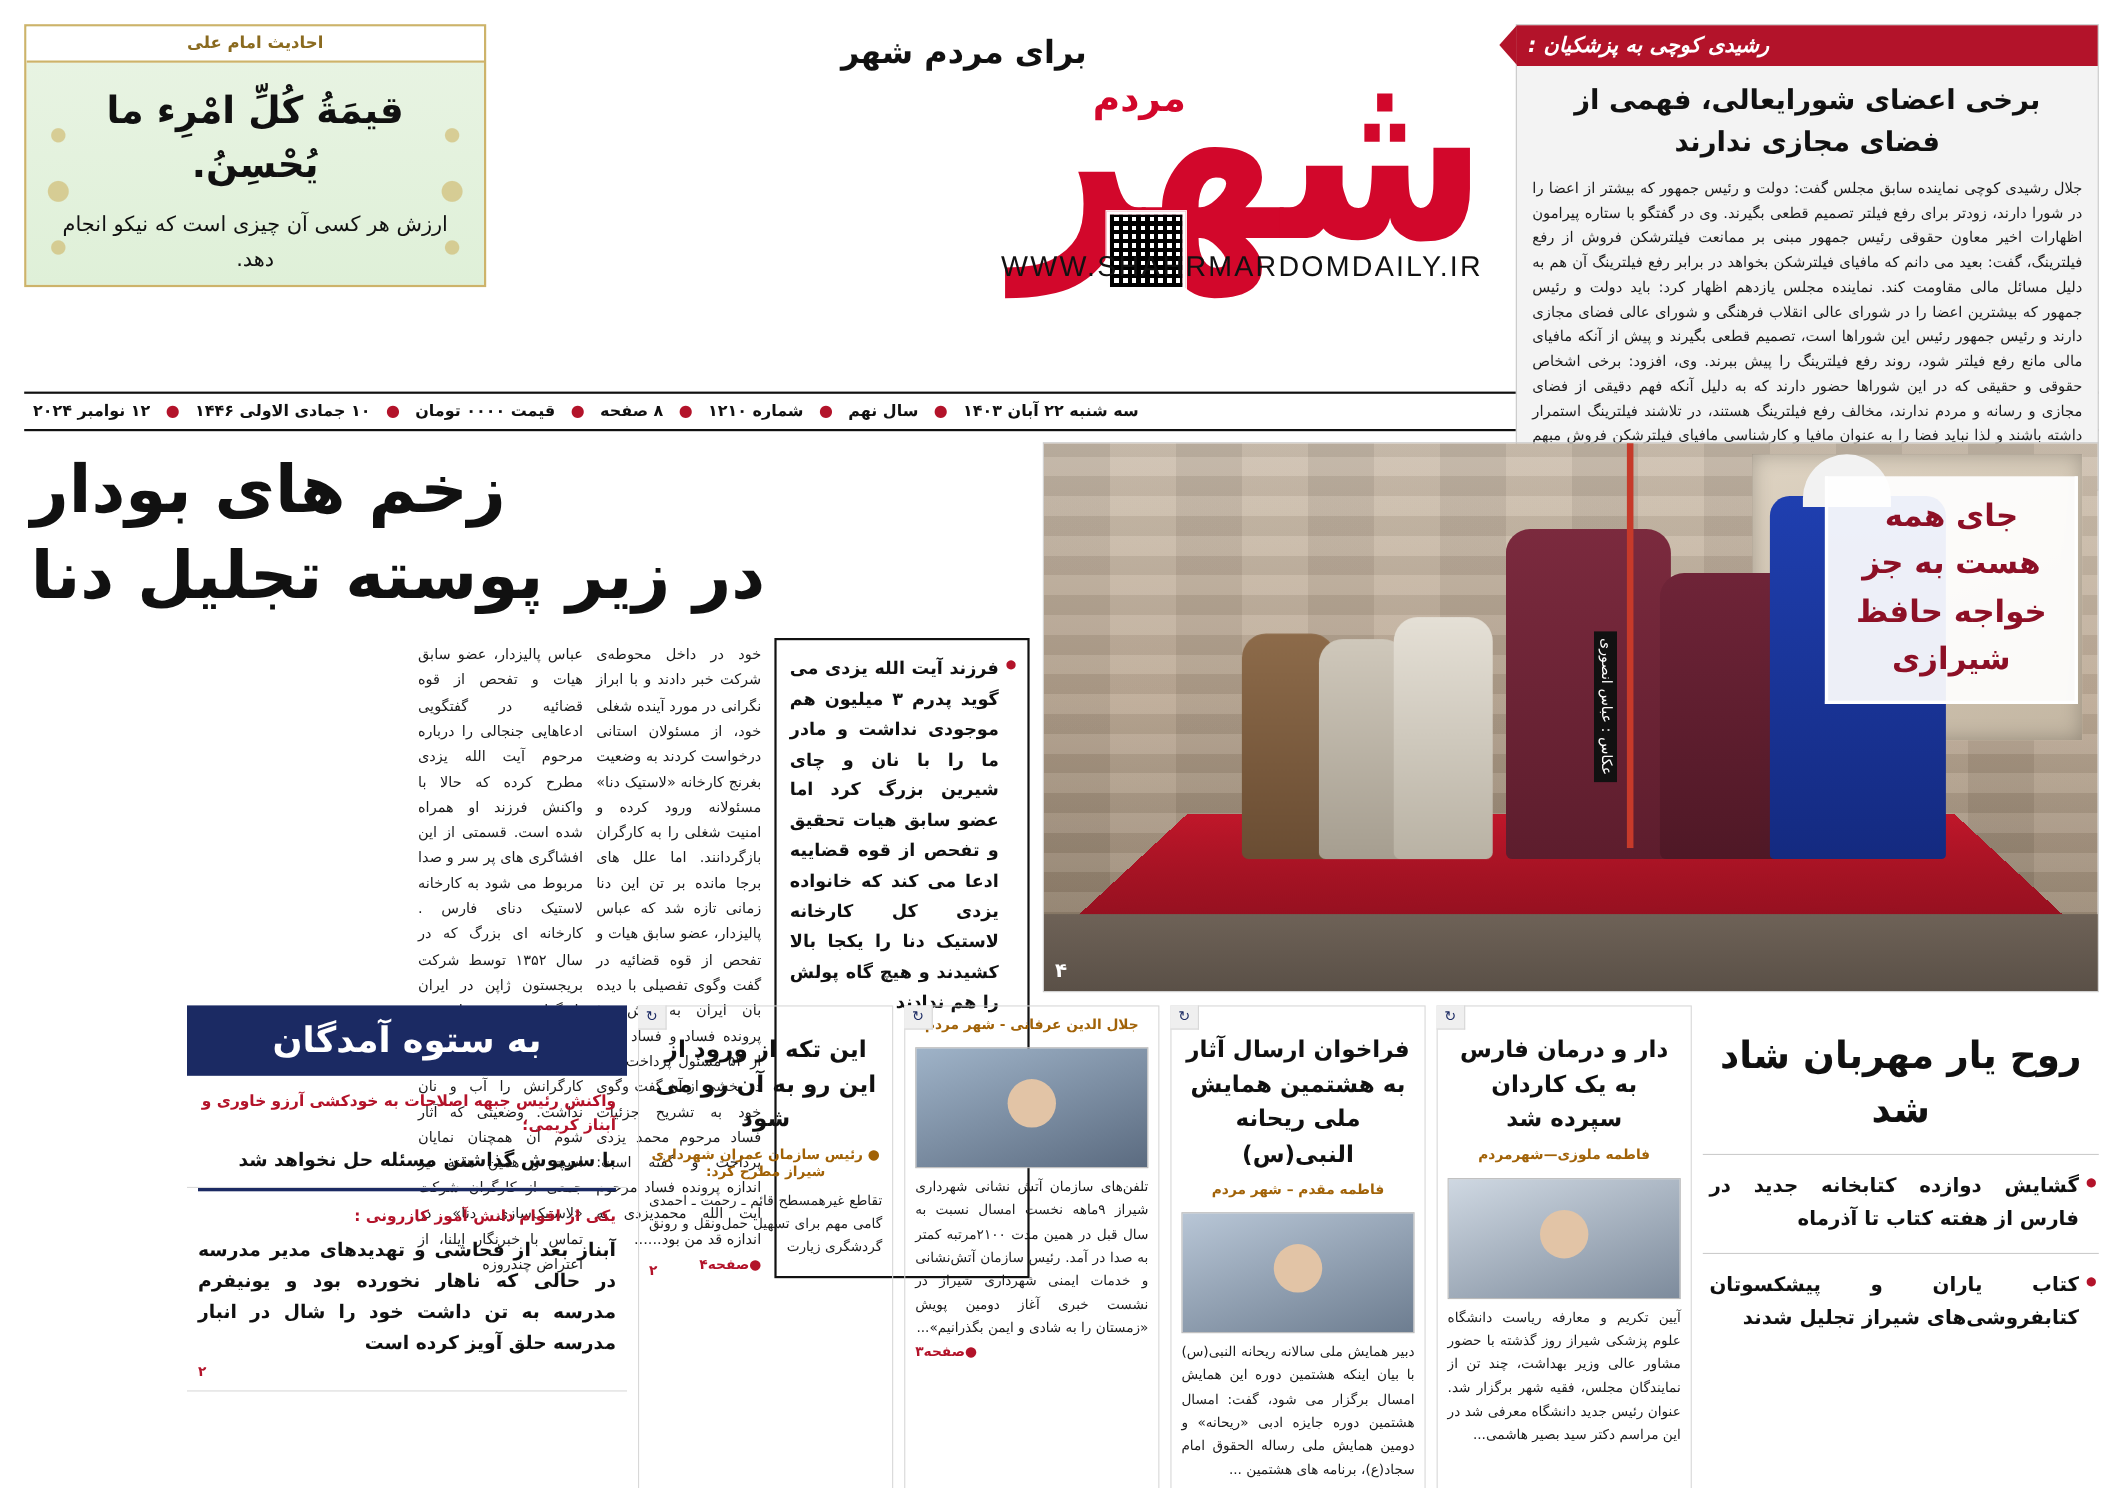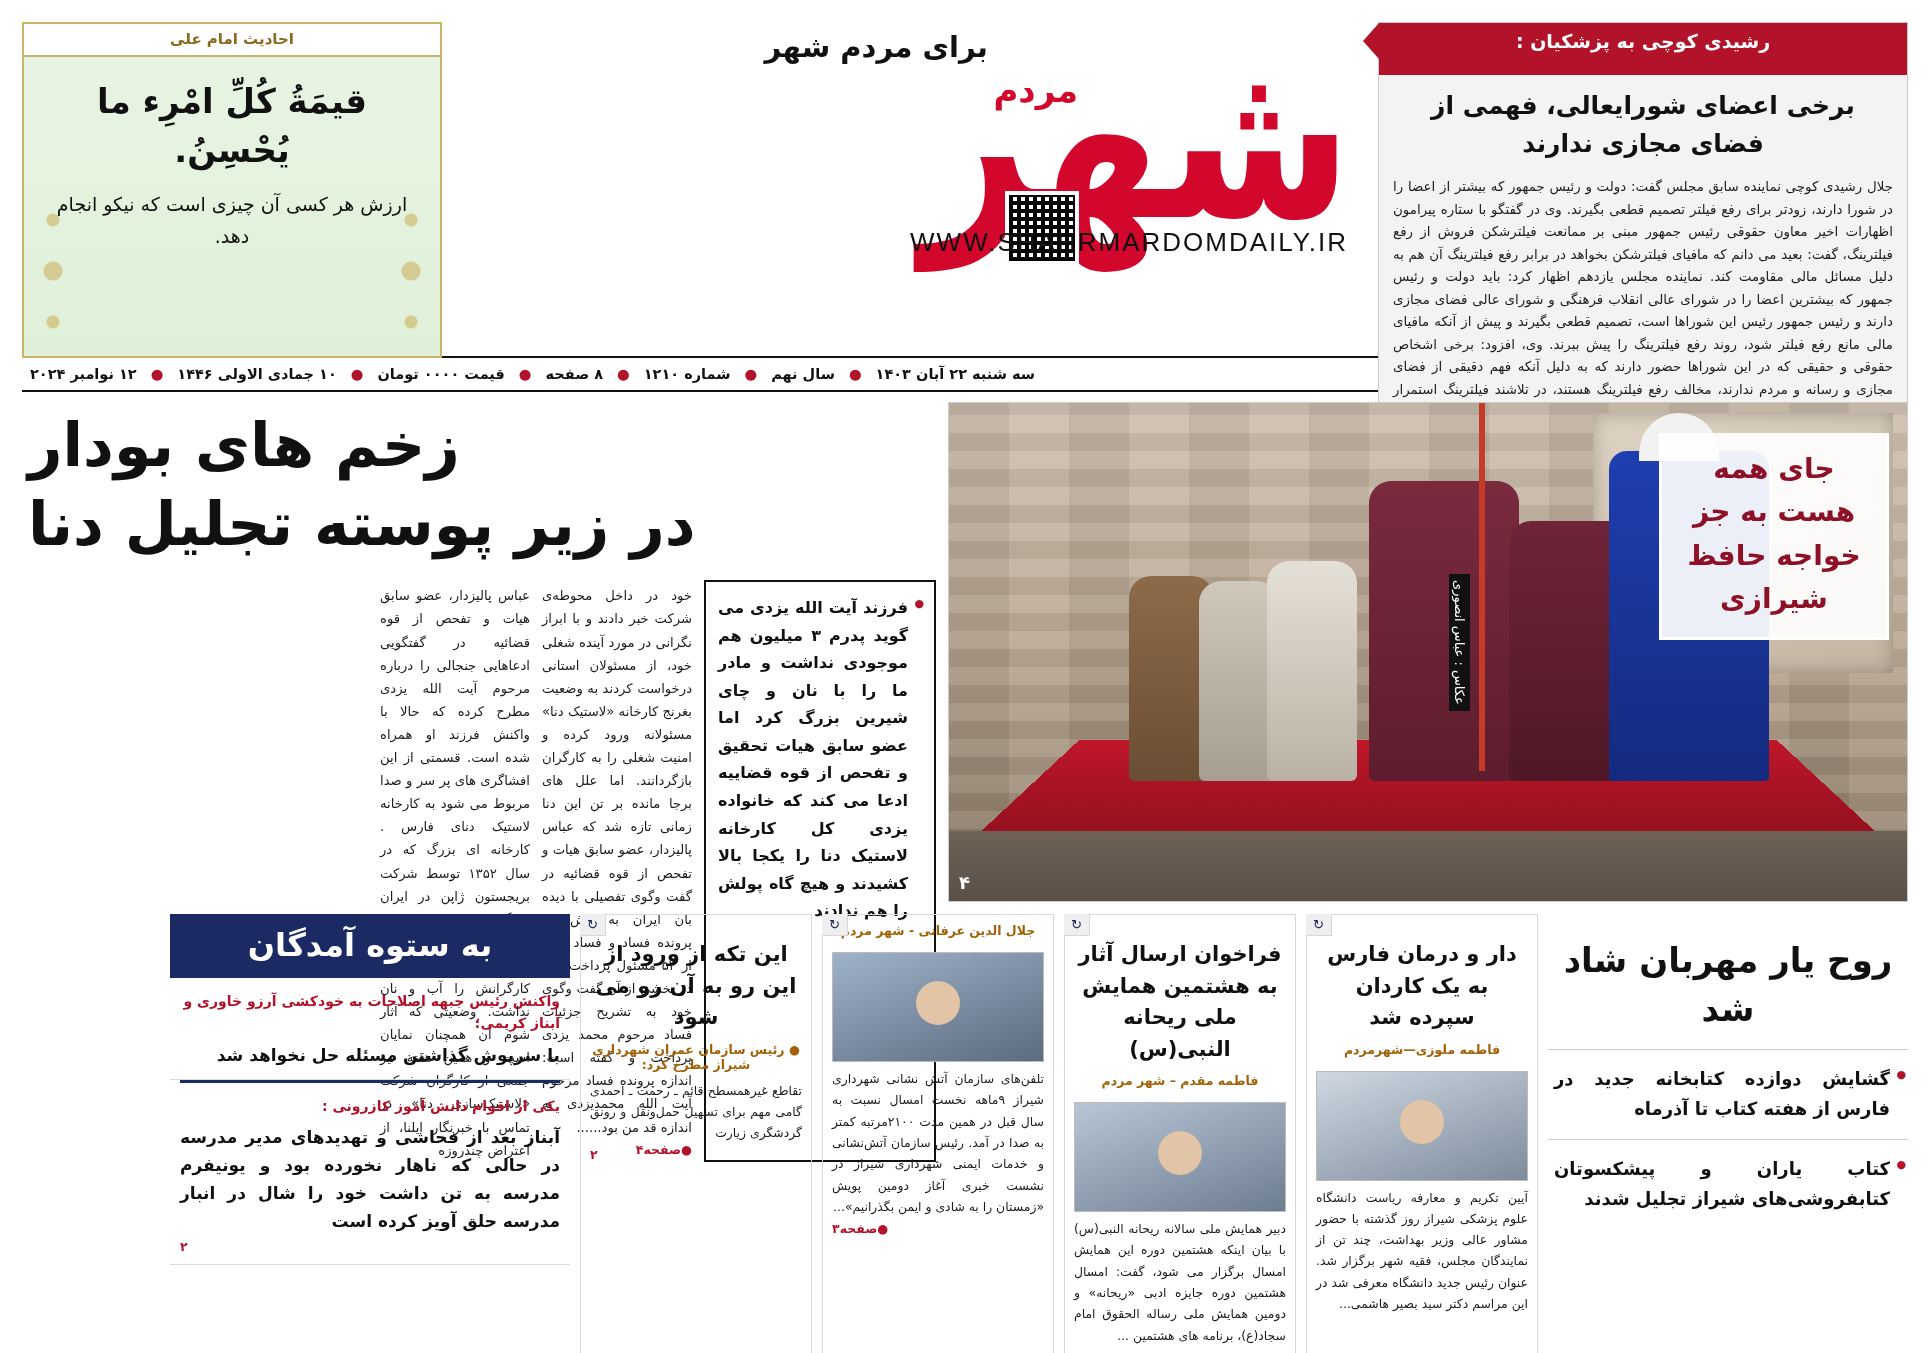--- a/index.html
+++ b/index.html
@@ -17,22 +17,23 @@
   
   .masthead { position: relative; height: 352px; display: flex; align-items: flex-start; }
 
   .lead-box {
     width: 530px; margin-top: 22px;
     border: 1px solid #c9c9c9; background: #f3f3f3;
     padding: 0; position: relative;
   }
   .lead-kicker {
     background: #b3132a; color: #fff; font-size: 19px; font-weight: bold;
-    text-align: center; padding: 7px 10px 23px; letter-spacing: 0;
+    text-align: left; padding: 7px 10px 8px; letter-spacing: 0;
     position: relative;
+    font-style: italic;
   }
   .lead-kicker::after{
     content:""; position:absolute; left:-16px; top:0; width:0;height:0;
     border-top: 18px solid transparent; border-bottom: 18px solid transparent;
     border-right: 16px solid #b3132a;
   }
   .lead-title {
     font-size: 25px; font-weight: bold; text-align: center; line-height: 1.5;
     padding: 12px 14px 10px; color: #111;
   }
@@ -64,21 +65,21 @@
     background:
       repeating-linear-gradient(90deg,#000 0 4px,#fff 4px 8px),
       repeating-linear-gradient(0deg,#000 0 4px,#fff 4px 8px);
     background-blend-mode: multiply;
     border: 3px solid #fff; outline: 1px solid #fff;
   }
 
   .hadith-box {
     width: 420px; margin-top: 22px; margin-right: 12px;
     border: 2px solid #cdb36a; background: linear-gradient(180deg,#e9f4e4,#dff0d8);
-    position: relative; height: 336px; overflow: hidden;
+    position: relative; height: 239px; overflow: hidden;
   }
   .hadith-head {
     background: #fff; border-bottom: 2px solid #cdb36a; text-align: center;
     font-size: 15px; font-weight: bold; color: #8a6a1f; padding: 6px 0 7px;
   }
   .hadith-ar {
     text-align: center; font-size: 34px; font-weight: bold; line-height: 1.45;
     padding: 20px 16px 6px; color: #111; font-family: "DejaVu Sans", serif;
   }
   .hadith-fa {

